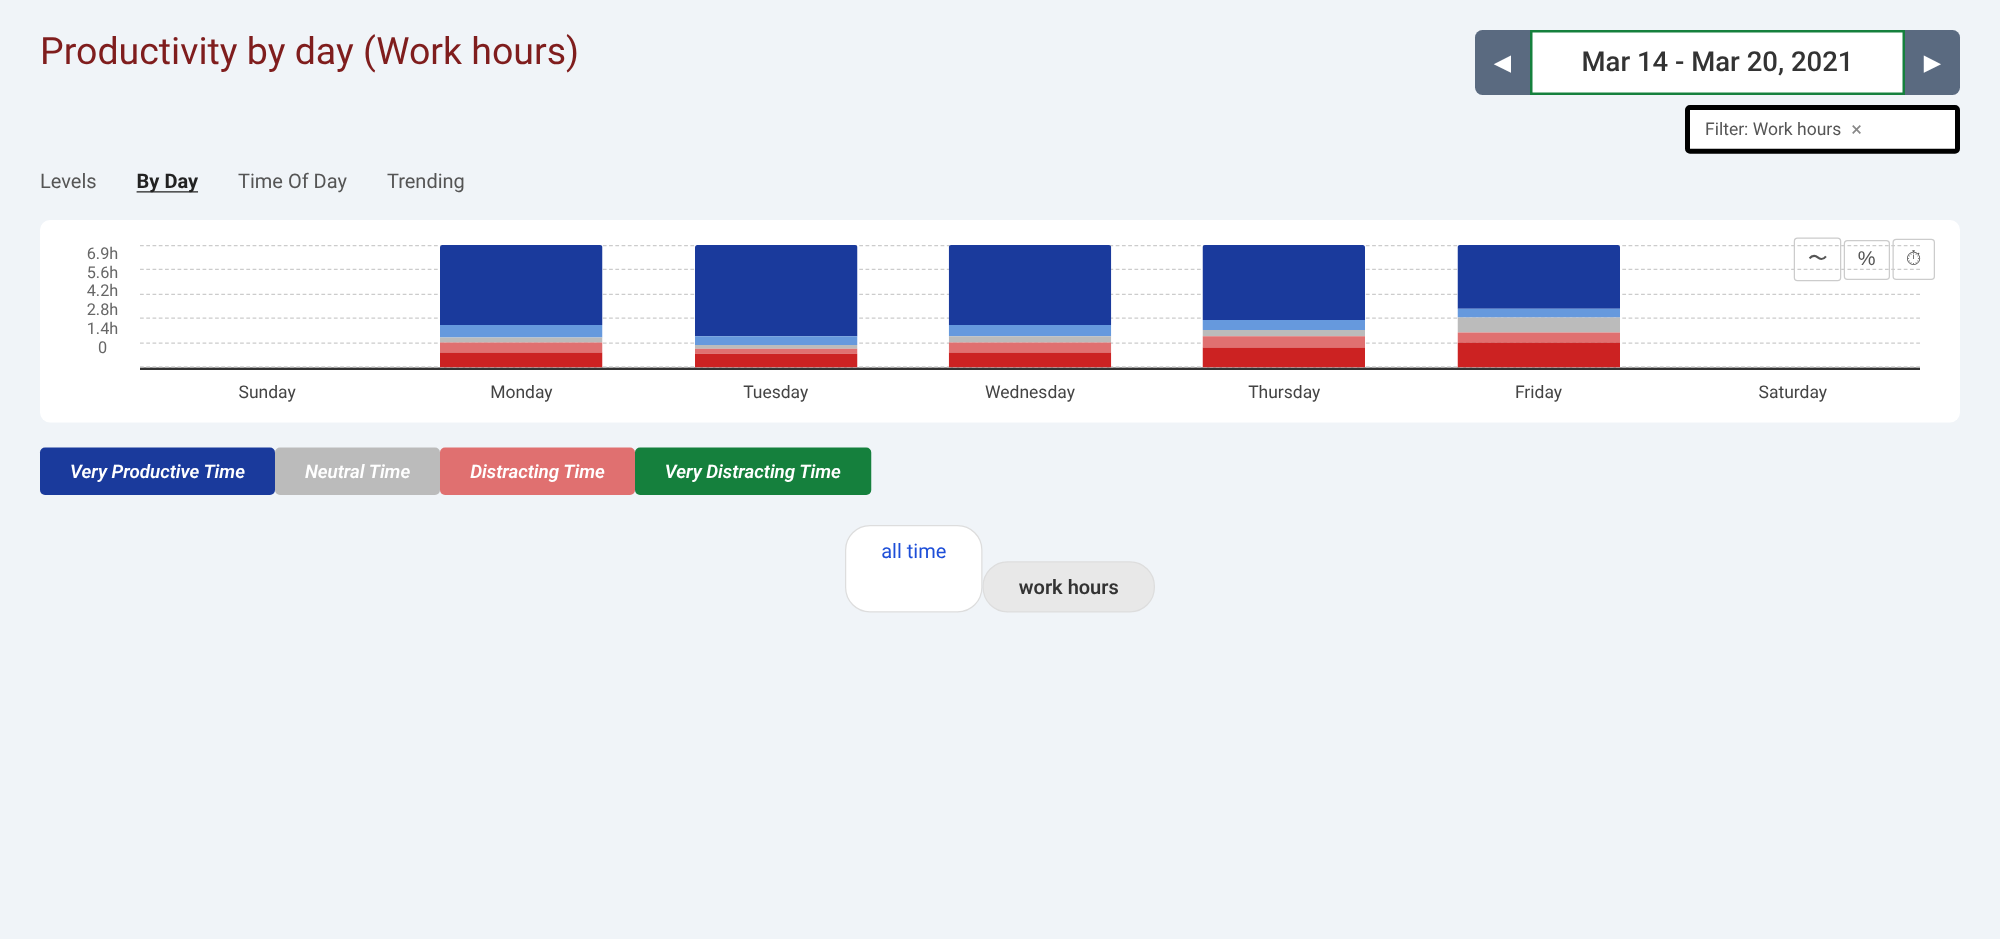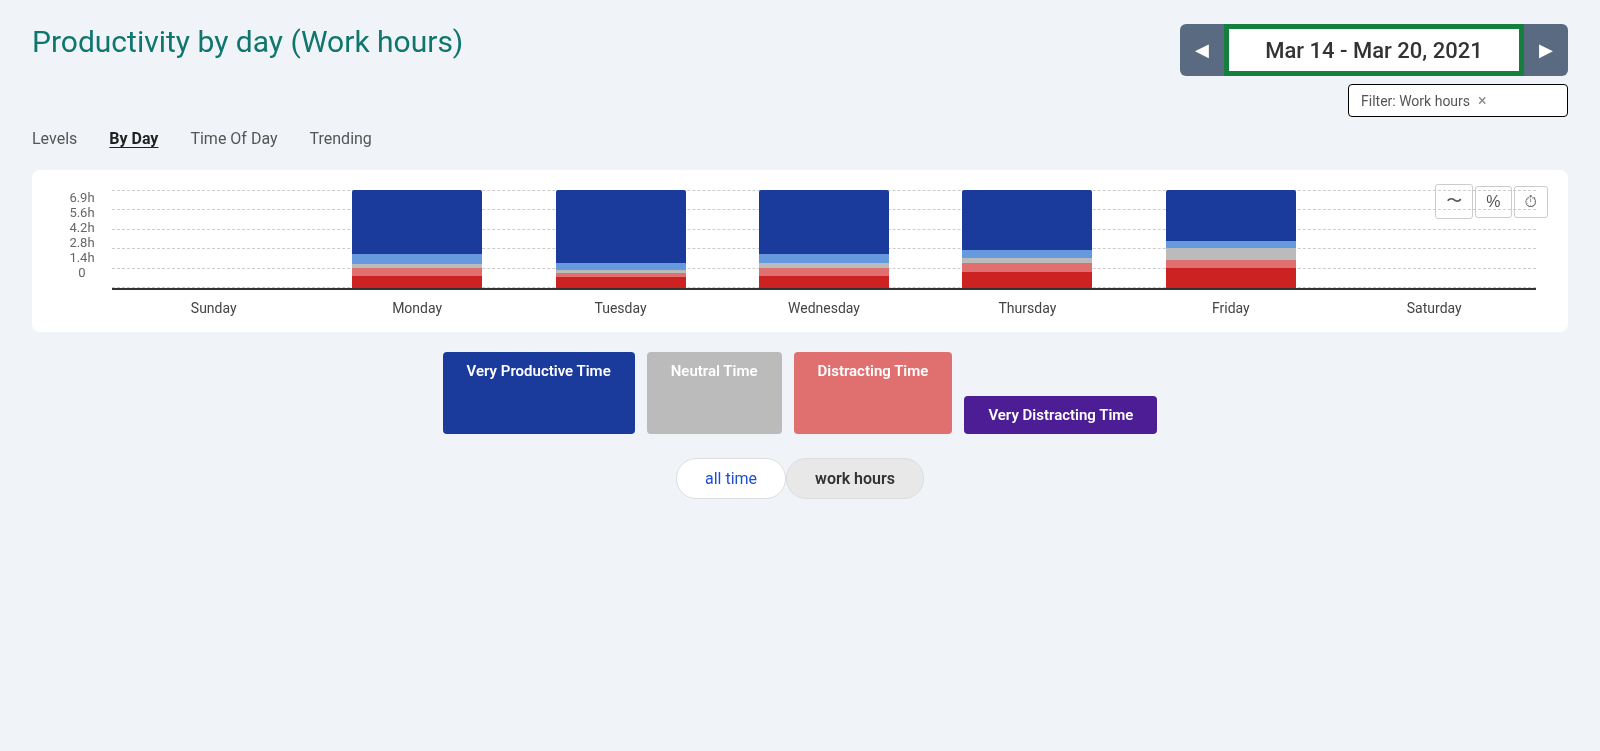--- a/index.html
+++ b/index.html
@@ -15,21 +15,21 @@
     .header-row {
       display: flex;
       justify-content: space-between;
       align-items: flex-start;
       margin-bottom: 12px;
     }
 
     .page-title {
       font-size: 30px;
       font-weight: 400;
-      color: #0f766e;
+      color: #7f1d1d;
     }
 
     .date-nav {
       display: flex;
       align-items: center;
       gap: 0;
     }
 
     .nav-btn {
       background: #5a6a80;
@@ -42,21 +42,21 @@
       align-items: center;
       justify-content: center;
       font-size: 18px;
     }
 
     .nav-btn:first-child { border-radius: 6px 0 0 6px; }
     .nav-btn:last-child { border-radius: 0 6px 6px 0; }
 
     .date-label {
       background: white;
-      border: 5px solid #15803d;
+      border: 2px solid #15803d;
       padding: 12px 28px;
       font-size: 22px;
       font-weight: 500;
       color: #333;
       min-width: 300px;
       text-align: center;
       height: 52px;
       display: flex;
       align-items: center;
       justify-content: center;
@@ -70,21 +70,21 @@
     }
 
     .filter-bar {
       display: flex;
       align-items: center;
       gap: 8px;
     }
 
     .filter-tag {
       background: white;
-      border: 1px solid #000000;
+      border: 4px solid #000000;
       border-radius: 4px;
       padding: 6px 12px;
       font-size: 14px;
       color: #555;
       display: flex;
       align-items: center;
       gap: 8px;
       min-width: 220px;
     }
 
@@ -253,24 +253,24 @@
 
     .x-label {
       font-size: 14px;
       color: #444;
       text-align: center;
       flex: 1;
     }
 
     .legend {
       display: flex;
-      justify-content: center;
-      gap: 12px;
+      justify-content: flex-start;
       margin-bottom: 24px;
       flex-wrap: wrap;
+      font-style: italic;
     }
 
     .legend-item {
       padding: 10px 24px;
       border-radius: 4px;
       font-size: 15px;
       font-weight: 600;
       color: white;
       cursor: default;
     }
@@ -292,20 +292,21 @@
 
     .bottom-tab.inactive {
       background: white;
       color: #1d4ed8;
     }
 
     .bottom-tab.active {
       background: #e8e8e8;
       color: #333;
       font-weight: 600;
+      margin-top: 29px;
     }
   </style>
 </head>
 <body>
 
 <div class="header-row">
   <h1 class="page-title">Productivity by day (Work hours)</h1>
   <div class="top-right">
     <div class="date-nav">
       <button class="nav-btn">◀</button>
@@ -417,19 +418,19 @@
           <span class="x-label">Saturday</span>
         </div>
     </div>
   </div>
 </div>
 
 <div class="legend" id="legend-container">
 <div class="legend-item" style="background-color: rgb(26, 58, 156);">Very Productive Time</div>
     <div class="legend-item" style="background-color: rgb(187, 187, 187);">Neutral Time</div>
     <div class="legend-item" style="background-color: rgb(224, 112, 112);">Distracting Time</div>
-    <div class="legend-item" style="background-color: #4c1d95; margin-top: 44px;">Very Distracting Time</div>
+    <div class="legend-item" style="background-color: #15803d;">Very Distracting Time</div>
   </div>
 
 <div class="bottom-tabs" id="bottom-tabs-container">
 <div class="bottom-tab inactive">all time</div>
     <div class="bottom-tab active">work hours</div>
   </div>
 
 </body></html>

